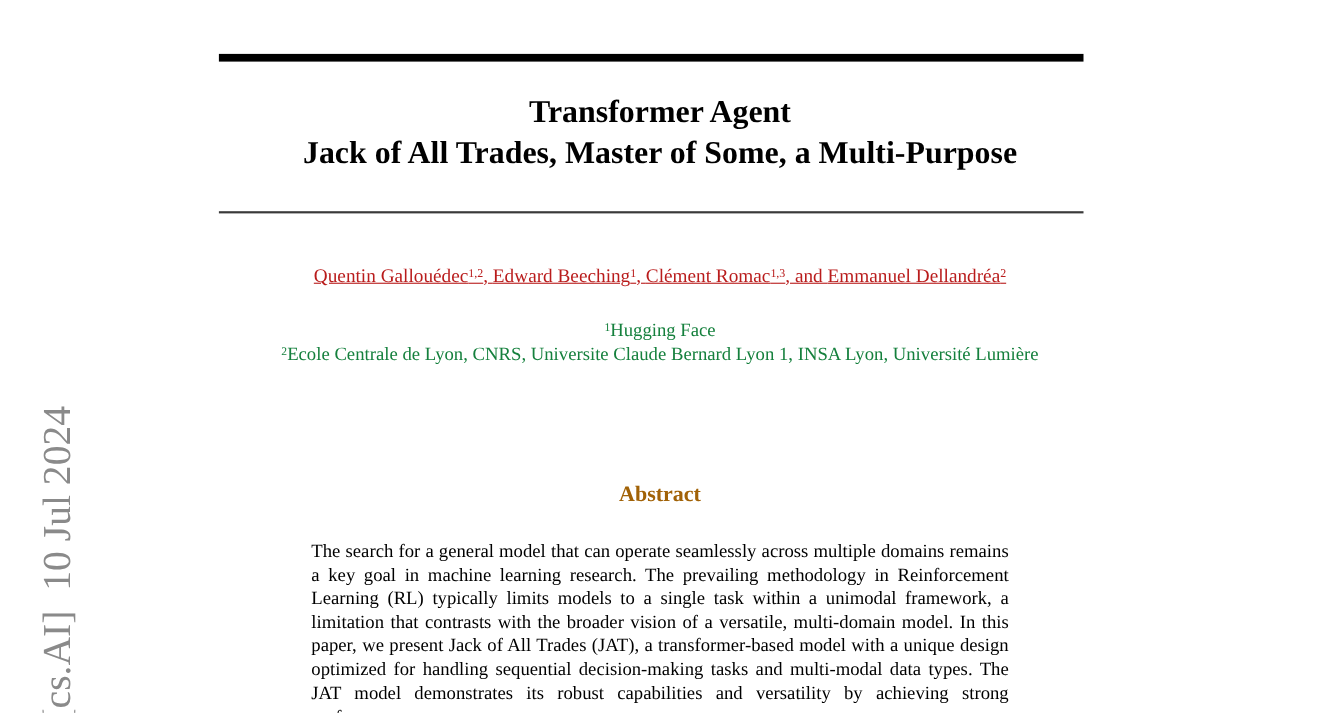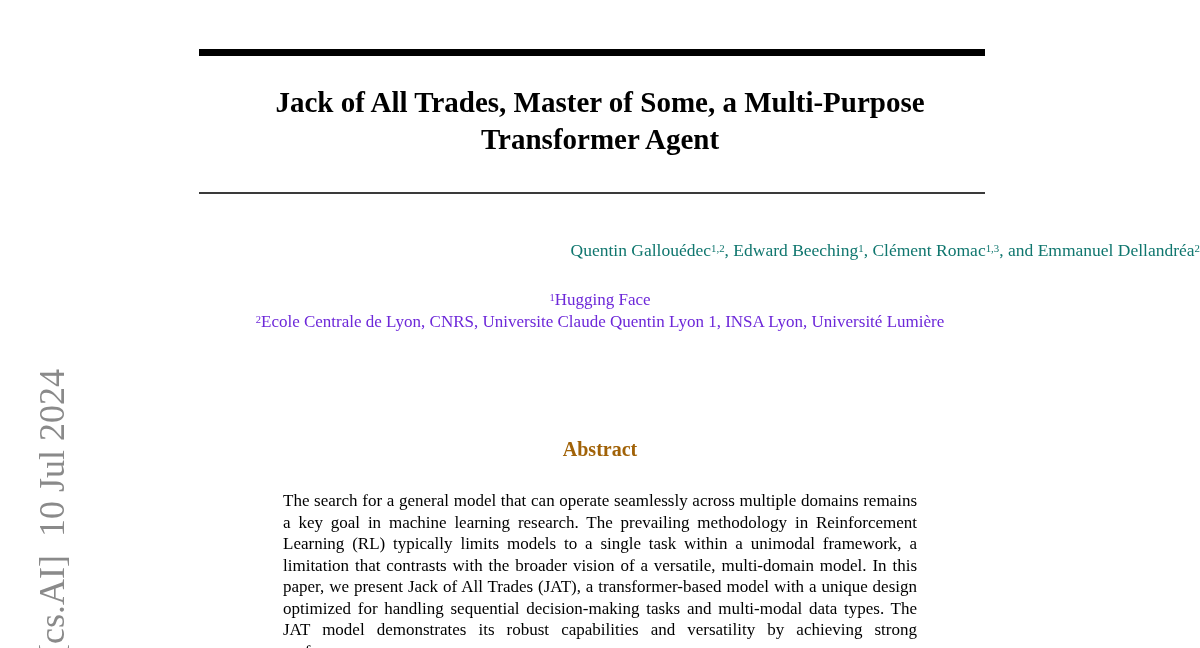--- a/index.html
+++ b/index.html
@@ -35,39 +35,40 @@
   .rule-thin {
     position: absolute;
     left: 199px; top: 192px;
     width: 786px; height: 2px;
     background: #3a3a3a;
   }
   .authors {
     position: absolute;
     left: 0; top: 240px;
     width: 100%;
-    text-align: right;
+    text-align: center;
     font-size: 17.5px;
-    color: #0f766e;
+    color: #b91c1c;
+    text-decoration: underline;
   }
   .authors sup, .affiliations sup {
     font-size: 0.62em;
     line-height: 0;
     position: relative;
     top: -0.35em;
     vertical-align: baseline;
   }
   .affiliations {
     position: absolute;
     left: 197px; top: 289px;
     width: 806px;
     text-align: center;
     font-size: 17px;
     line-height: 21.5px;
-    color: #6d28d9;
+    color: #15803d;
   }
   .abstract-heading {
     position: absolute;
     left: 0; top: 438px;
     width: 100%;
     text-align: center;
     font-size: 20px;
     font-weight: bold;
     color: #a16207;
   }
@@ -94,30 +95,30 @@
 </head>
 <body>
 
 <div class="page">
 
   <div class="arxiv-stamp">[cs.AI]  10 Jul 2024</div>
 
   <div class="rule-thick"></div>
 
   <div class="title">
+    <div>Transformer Agent</div>
     <div>Jack of All Trades, Master of Some, a Multi-Purpose</div>
-    <div>Transformer Agent</div>
   </div>
 
   <div class="rule-thin"></div>
 
   <div class="authors"><span>Quentin Gallouédec</span><sup>1,2</sup><span>, </span><span>Edward Beeching</span><sup>1</sup><span>, </span><span>Clément Romac</span><sup>1,3</sup><span>, and </span><span>Emmanuel Dellandréa</span><sup>2</sup></div>
 
   <div class="affiliations">
     <div><sup>1</sup><span>Hugging Face</span></div>
-    <div><sup>2</sup><span>Ecole Centrale de Lyon, CNRS, Universite Claude Quentin Lyon 1, INSA Lyon, Université Lumière</span></div>
+    <div><sup>2</sup><span>Ecole Centrale de Lyon, CNRS, Universite Claude Bernard Lyon 1, INSA Lyon, Université Lumière</span></div>
   </div>
 
   <div class="abstract-heading">Abstract</div>
 
   <div class="abstract-body">The search for a general model that can operate seamlessly across multiple domains remains a key goal in machine learning research. The prevailing methodology in Reinforcement Learning (RL) typically limits models to a single task within a unimodal framework, a limitation that contrasts with the broader vision of a versatile, multi-domain model. In this paper, we present Jack of All Trades (JAT), a transformer-based model with a unique design optimized for handling sequential decision-making tasks and multi-modal data types. The JAT model demonstrates its robust capabilities and versatility by achieving strong performance on very</div>
 
 </div>
 
 </body></html>

